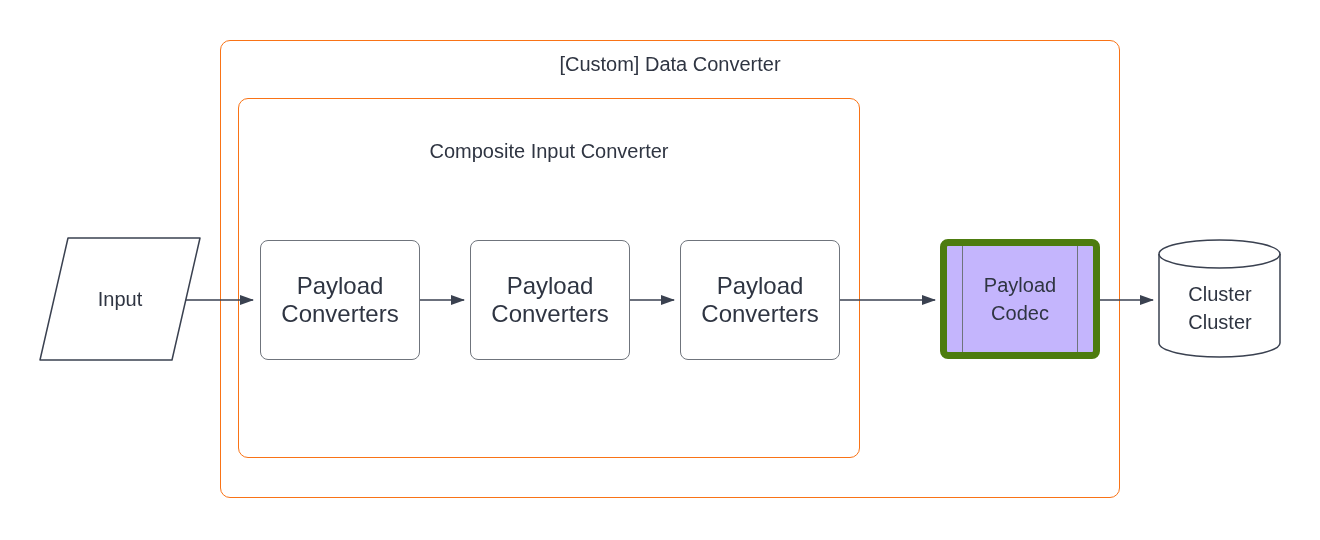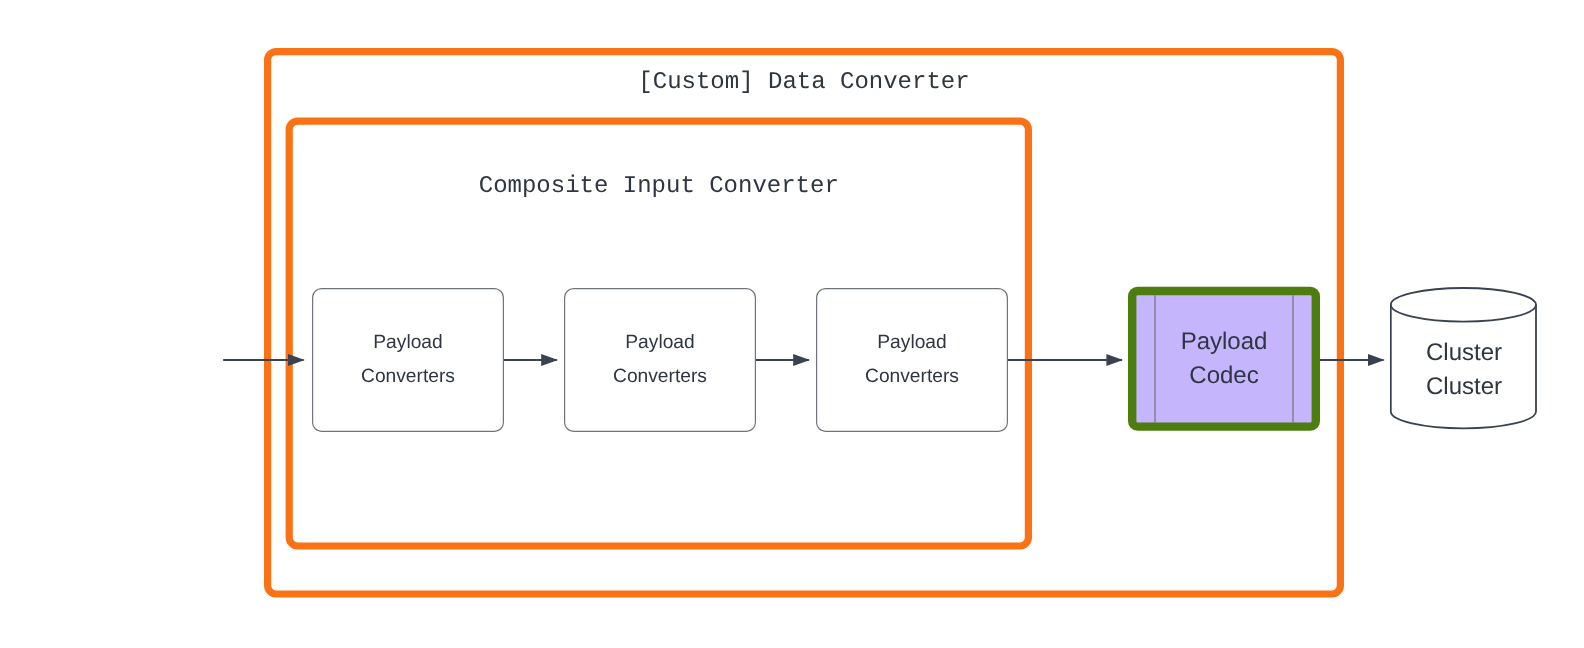--- a/index.html
+++ b/index.html
@@ -11,25 +11,24 @@
   .canvas {
     position: relative;
     width: 1320px;
     height: 540px;
     background: #ffffff;
     overflow: hidden;
     color: #2f3542;
   }
   .group {
     position: absolute;
-    border: 6px solid #f97316;
+    border: 1px solid #f97316;
     border-radius: 10px;
     background: transparent;
     box-sizing: border-box;
-    font-family: Liberation Mono, monospace;
   }
   .group-outer { left: 220px; top: 40px; width: 900px; height: 458px; }
   .group-inner { left: 238px; top: 98px; width: 622px; height: 360px; }
   .group-title {
     width: 100%;
     text-align: center;
     font-size: 20px;
     line-height: 24px;
     color: #2f3542;
   }
@@ -41,21 +40,21 @@
     top: 240px;
     width: 160px;
     height: 120px;
     border: 1px solid #6f747c;
     border-radius: 8px;
     box-sizing: border-box;
     display: flex;
     align-items: center;
     justify-content: center;
     text-align: center;
-    font-size: 16px;
+    font-size: 24px;
     line-height: 28px;
     padding: 0 17px;
     background: #ffffff;
   }
   .box-1 { left: 260px; }
   .box-2 { left: 470px; }
   .box-3 { left: 680px; }
 
   .codec-box {
     position: absolute;
@@ -116,20 +115,26 @@
 <div class="canvas">
 
   <div class="group group-outer">
     <div class="group-title">[Custom] Data Converter</div>
   </div>
 
   <div class="group group-inner">
     <div class="group-title">Composite Input Converter</div>
   </div>
 
+  <div class="shape-svg input-wrap">
+    <svg width="162" height="124">
+      <polygon points="29,1 161,1 133,123 1,123" fill="#ffffff" stroke="#3a4150" stroke-width="1.5" stroke-linejoin="round"></polygon>
+    </svg>
+    <div class="shape-label">Input</div>
+  </div>
 
   <div class="node-box box-1">Payload Converters</div>
   <div class="node-box box-2">Payload Converters</div>
   <div class="node-box box-3">Payload Converters</div>
 
   <div class="codec-box">
     <div class="codec-line codec-line-left"></div>
     <div class="codec-line codec-line-right"></div>
     <div>Payload Codec</div>
   </div>

